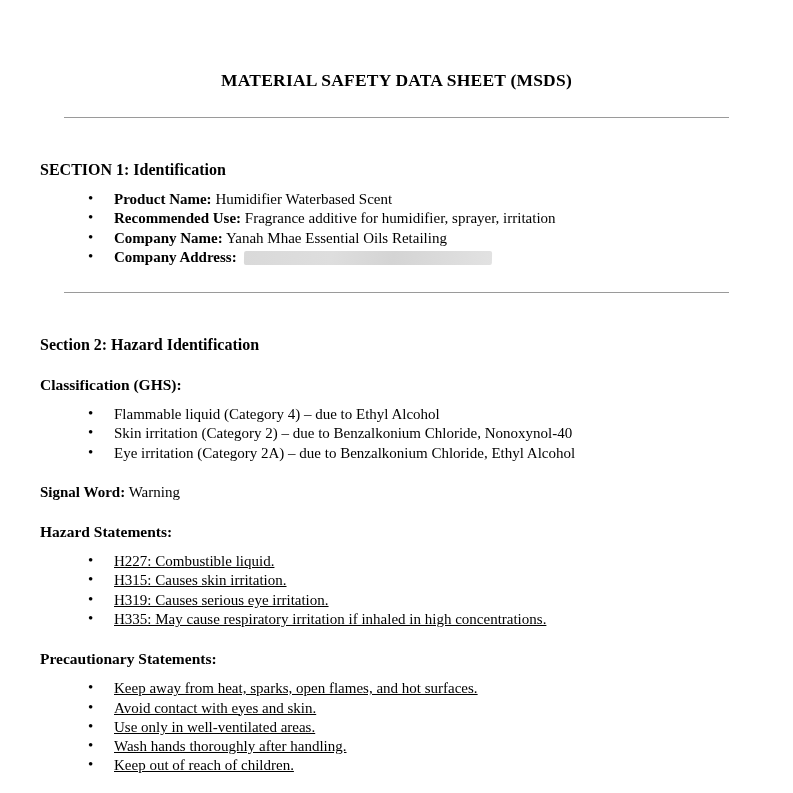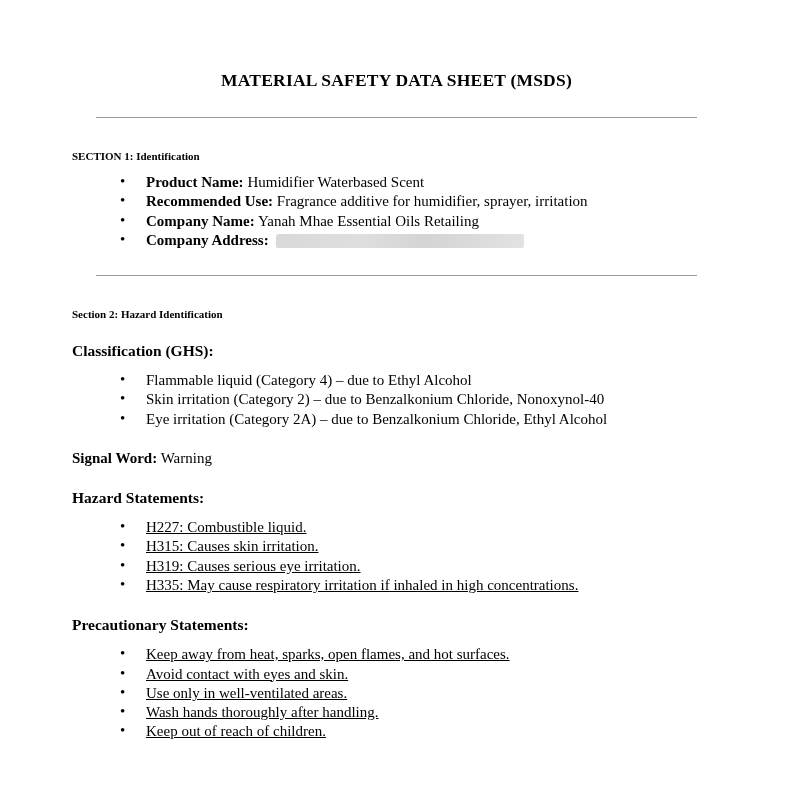--- a/index.html
+++ b/index.html
@@ -12,42 +12,42 @@
     height: 793px;
     font-family: "Liberation Serif", serif;
     color: #000000;
     overflow: hidden;
   }
   .page {
     position: relative;
     width: 793px;
     height: 793px;
     box-sizing: border-box;
-    padding: 0 72px;
+    padding: 0 40px;
   }
   .doc-title {
     text-align: center;
     font-weight: bold;
     font-size: 17.5px;
     letter-spacing: 0.2px;
     margin: 0;
     padding-top: 70px;
   }
   .rule {
     border: 0;
     border-top: 1px solid #9a9a9a;
     margin: 26px 24px 0 24px;
   }
   .rule.second {
     margin-top: 26px;
   }
   .section-heading {
     font-weight: bold;
-    font-size: 11px;
-    margin: 32px 0 0 0;
+    font-size: 16px;
+    margin: 43px 0 0 0;
   }
   .sub-heading {
     font-weight: bold;
     font-size: 15.5px;
     margin: 22px 0 0 0;
   }
   .para {
     font-size: 15px;
     margin: 22px 0 0 0;
   }

